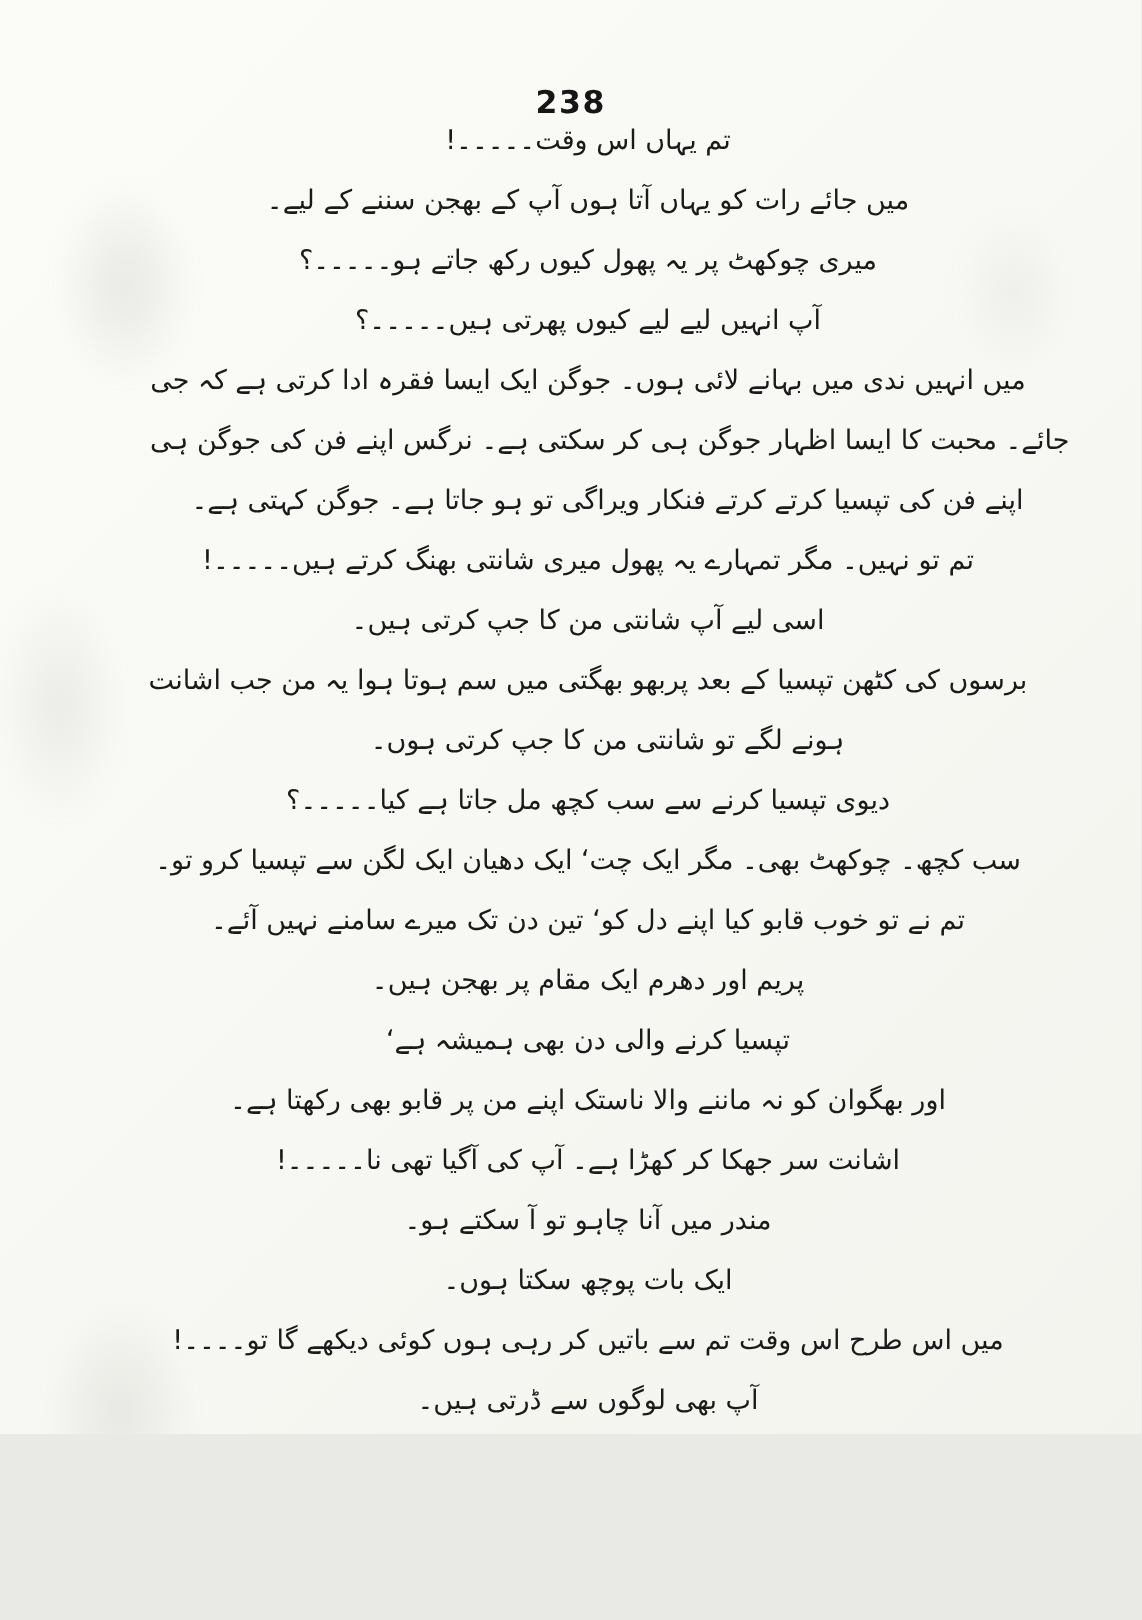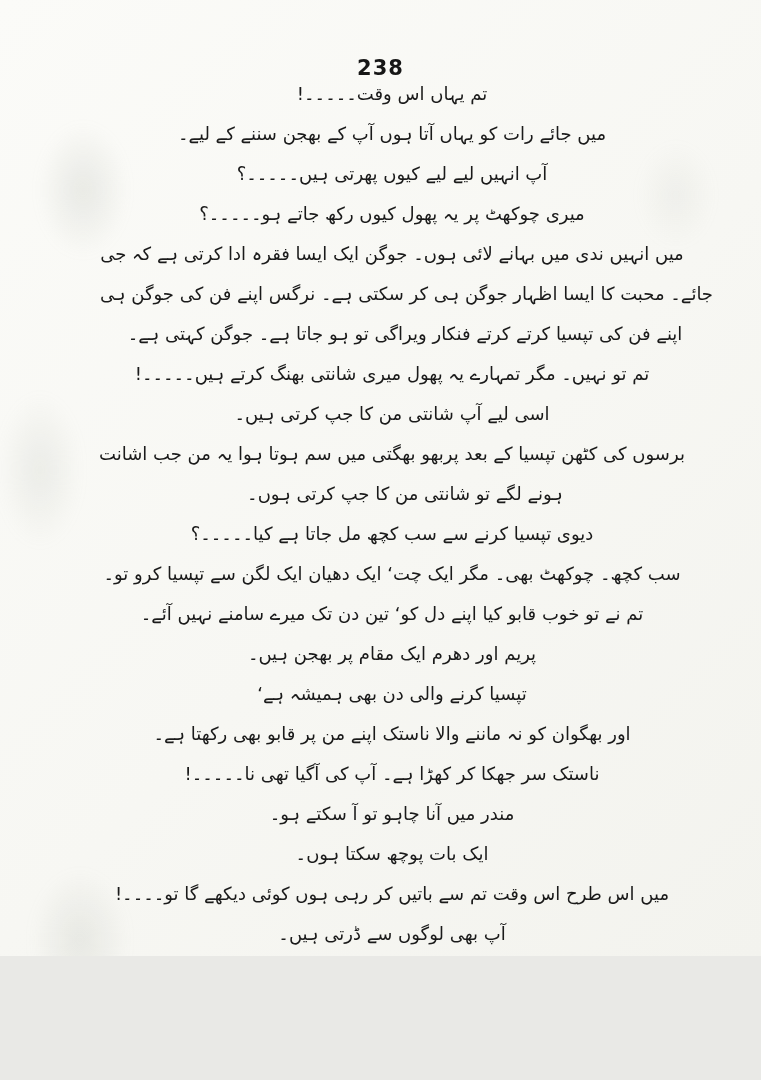--- a/index.html
+++ b/index.html
@@ -74,35 +74,35 @@
   <div class="smudge s1"></div>
   <div class="smudge s2"></div>
   <div class="smudge s3"></div>
   <div class="smudge s4"></div>
 
   <div class="page-number">238</div>
 
   <div class="page-text" dir="rtl">
     <div class="line indent">تم یہاں اس وقت۔۔۔۔۔!</div>
     <div class="line indent">میں جائے رات کو یہاں آتا ہوں آپ کے بھجن سننے کے لیے۔</div>
+    <div class="line indent">میری چوکھٹ پر یہ پھول کیوں رکھ جاتے ہو۔۔۔۔۔؟</div>
     <div class="line indent">آپ انہیں لیے لیے کیوں پھرتی ہیں۔۔۔۔۔؟</div>
-    <div class="line indent">میری چوکھٹ پر یہ پھول کیوں رکھ جاتے ہو۔۔۔۔۔؟</div>
     <div class="line indent">میں انہیں ندی میں بہانے لائی ہوں۔ جوگن ایک ایسا فقرہ ادا کرتی ہے کہ جی</div>
     <div class="line">جائے۔ محبت کا ایسا اظہار جوگن ہی کر سکتی ہے۔ نرگس اپنے فن کی جوگن ہی تو تھی۔</div>
     <div class="line">اپنے فن کی تپسیا کرتے کرتے فنکار ویراگی تو ہو جاتا ہے۔ جوگن کہتی ہے۔</div>
     <div class="line indent">تم تو نہیں۔ مگر تمہارے یہ پھول میری شانتی بھنگ کرتے ہیں۔۔۔۔۔!</div>
     <div class="line indent">اسی لیے آپ شانتی من کا جپ کرتی ہیں۔</div>
     <div class="line indent">برسوں کی کٹھن تپسیا کے بعد پربھو بھگتی میں سم ہوتا ہوا یہ من جب اشانت</div>
     <div class="line">ہونے لگے تو شانتی من کا جپ کرتی ہوں۔</div>
     <div class="line indent">دیوی تپسیا کرنے سے سب کچھ مل جاتا ہے کیا۔۔۔۔۔؟</div>
     <div class="line indent">سب کچھ۔ چوکھٹ بھی۔ مگر ایک چت‘ ایک دھیان ایک لگن سے تپسیا کرو تو۔</div>
     <div class="line indent">تم نے تو خوب قابو کیا اپنے دل کو‘ تین دن تک میرے سامنے نہیں آئے۔</div>
     <div class="line indent">پریم اور دھرم ایک مقام پر بھجن ہیں۔</div>
     <div class="line indent">تپسیا کرنے والی دن بھی ہمیشہ ہے‘</div>
     <div class="line indent">اور بھگوان کو نہ ماننے والا ناستک اپنے من پر قابو بھی رکھتا ہے۔</div>
-    <div class="line indent">ناستک سر جھکا کر کھڑا ہے۔ آپ کی آگیا تھی نا۔۔۔۔۔!</div>
+    <div class="line indent">اشانت سر جھکا کر کھڑا ہے۔ آپ کی آگیا تھی نا۔۔۔۔۔!</div>
     <div class="line indent">مندر میں آنا چاہو تو آ سکتے ہو۔</div>
     <div class="line indent">ایک بات پوچھ سکتا ہوں۔</div>
     <div class="line indent">میں اس طرح اس وقت تم سے باتیں کر رہی ہوں کوئی دیکھے گا تو۔۔۔۔!</div>
     <div class="line indent">آپ بھی لوگوں سے ڈرتی ہیں۔</div>
   </div>
 
 </div>
 
 </body></html>

